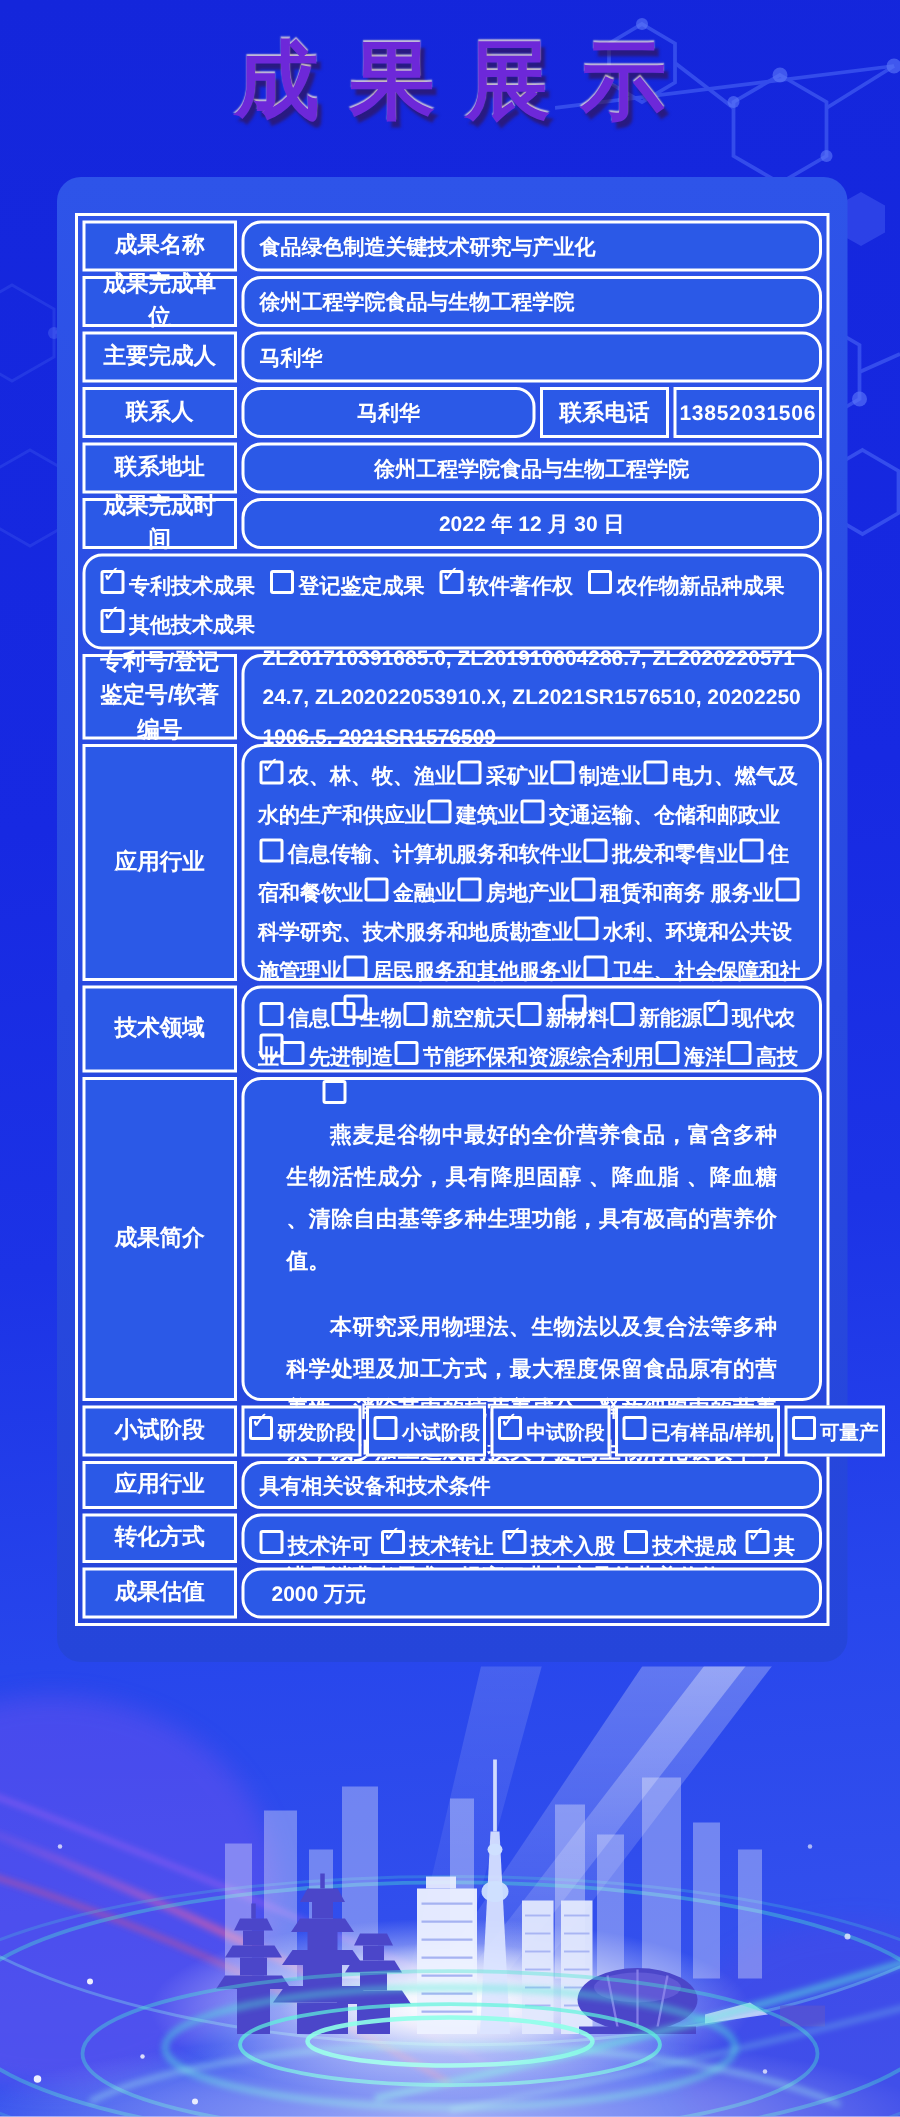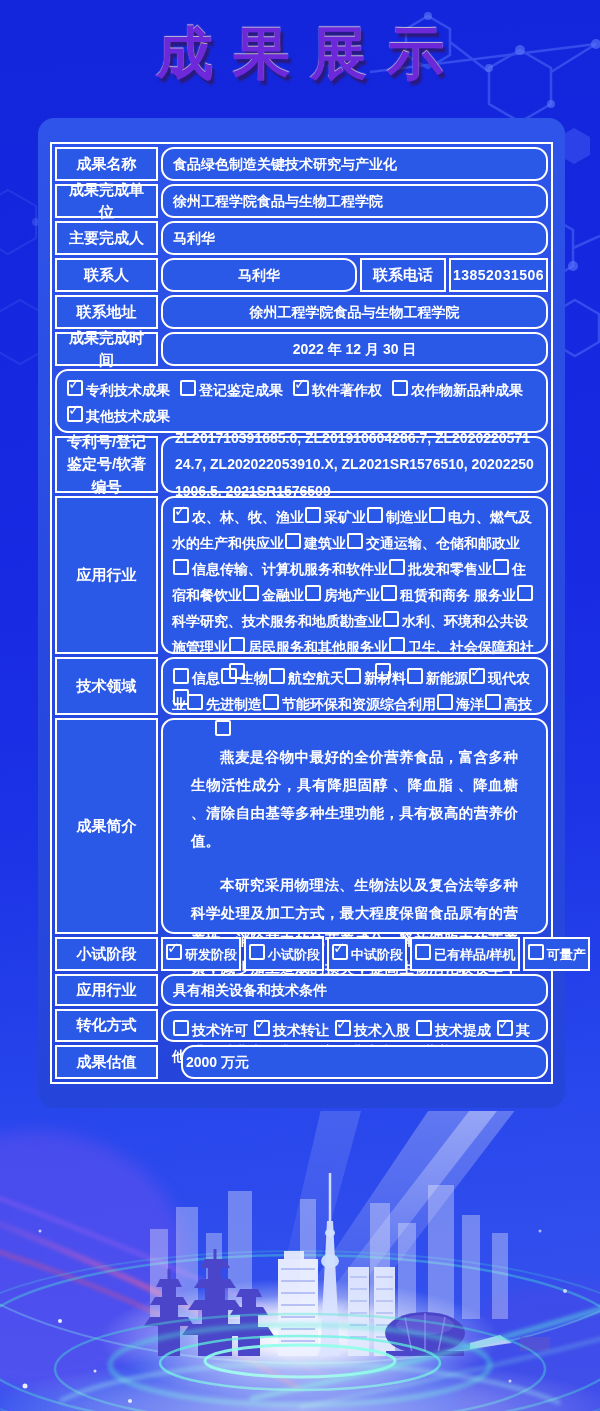--- a/index.html
+++ b/index.html
@@ -62,21 +62,21 @@
   .contact .cell:nth-child(3){flex:0 0 86px;justify-content:center;font-size:15px;}
   .contact .cell:nth-child(4){flex:1;justify-content:center;letter-spacing:.5px;}
   
   .stage .cell{justify-content:center;font-size:13px;padding:2px 2px;white-space:nowrap;}
   .stage .cell:nth-child(1){font-size:15px;}
   .stage .cell:nth-child(2){flex:0 0 66px;}
   .stage .cell:nth-child(3){flex:0 0 68px;}
   .stage .cell:nth-child(4){flex:0 0 68px;}
   .stage .cell:nth-child(5){flex:0 0 98px;justify-content:center;}
   .stage .cell:nth-child(6){flex:1;}
-  .pl16{padding-left:3px;margin-left:20px;}
+  .pl16{padding-left:18px;}
   
   .scene{position:absolute;left:0;bottom:0;z-index:1;pointer-events:none;}
 </style>
 </head>
 <body>
 
 <svg class="hex-tr" width="230" height="500" viewBox="0 0 230 500">
   <g fill="none" stroke="#5472fa" stroke-width="2.5" opacity="0.5">
     <polygon points="150,50 181,68 181,104 150,122 119,104 119,68"></polygon>
     <polygon points="95,140 122,156 122,188 95,204 68,188 68,156"></polygon>

